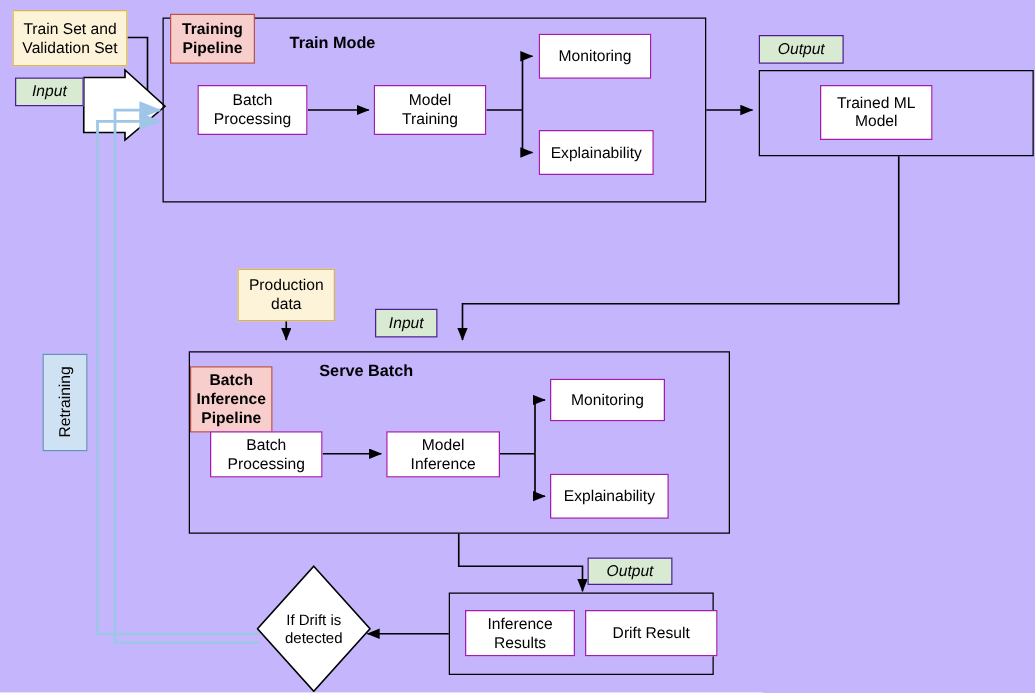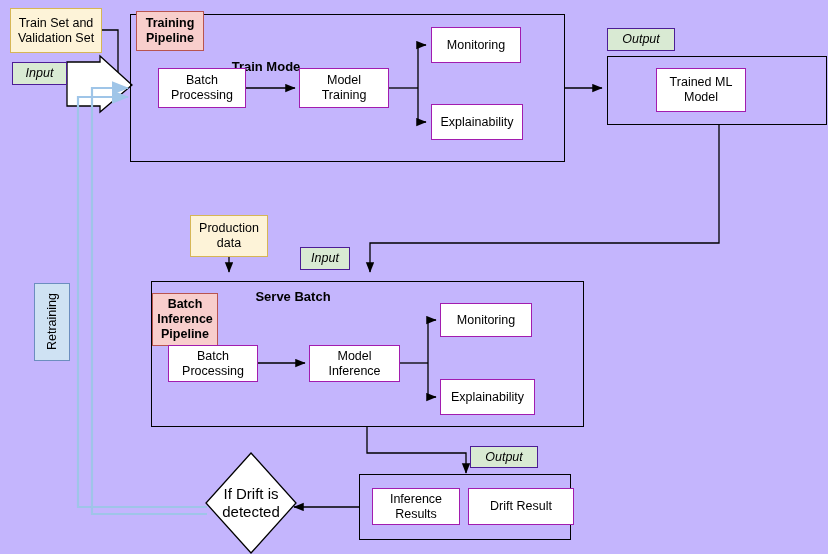--- a/index.html
+++ b/index.html
@@ -70,21 +70,21 @@
     background: transparent;
   }
   .diamond-shape {
     position: absolute;
     left: 0; top: 0;
     width: 100%; height: 100%;
   }
   .diamond-text {
     position: relative;
     z-index: 2;
-    font-size: 15px;
+    font-size: 12px;
     line-height: 1.2;
     text-align: center;
     white-space: pre-line;
   }
   svg.edges {
     position: absolute;
     left: 0;
     top: 0;
     width: 828px;
     height: 554px;
@@ -135,21 +135,21 @@
 
     <path d="M207,507 L78,507 L78,97 L128,97" fill="none" stroke="#9fc5e8" stroke-width="2.2" marker-end="url(#arrowBlue)"></path>
     <path d="M207,514 L92,514 L92,88 L128,88" fill="none" stroke="#9fc5e8" stroke-width="2.2" marker-end="url(#arrowBlue)"></path>
   </svg>
 
   <div class="node yellow" style="left:10px; top:8px; width:92px; height:45px;">Train Set and
 Validation Set</div>
   <div class="node green" style="left:12px; top:62px; width:55px; height:23px;">Input</div>
 
   <div class="node container" style="left:130px; top:14px; width:435px; height:148px;"></div>
-  <div class="node label-only" style="left:206px; top:24px; width:120px; height:20px;margin-top:33px;">Train Mode</div>
+  <div class="node label-only" style="left:206px; top:24px; width:120px; height:20px;">Train Mode</div>
   <div class="node red" style="left:136px; top:11px; width:68px; height:40px;">Training
 Pipeline</div>
 
   <div class="node plain" style="left:158px; top:68px; width:88px; height:40px;">Batch
 Processing</div>
   <div class="node plain" style="left:299px; top:68px; width:90px; height:40px;">Model
 Training</div>
   <div class="node plain" style="left:431px; top:27px; width:90px; height:36px;">Monitoring</div>
   <div class="node plain" style="left:431px; top:104px; width:92px; height:36px;">Explainability</div>
 

